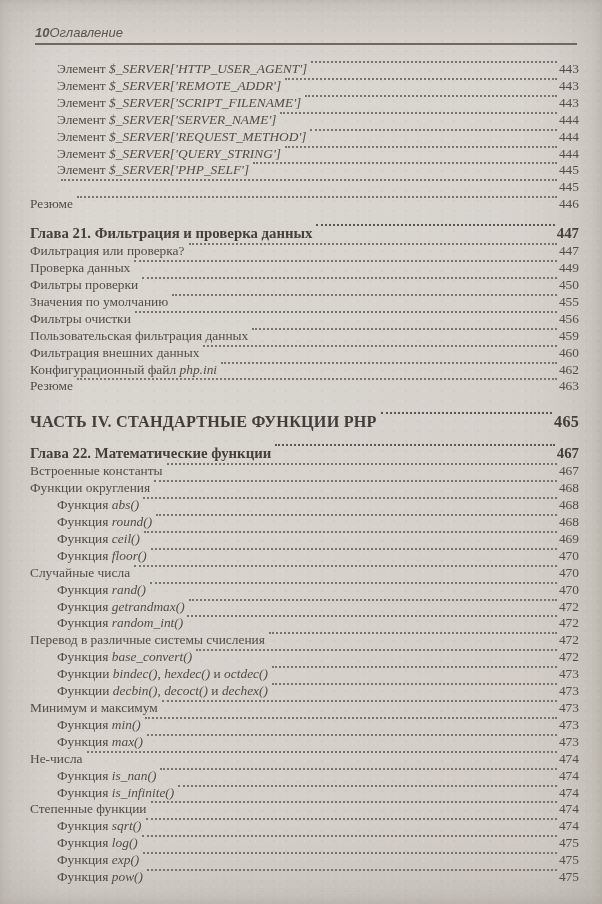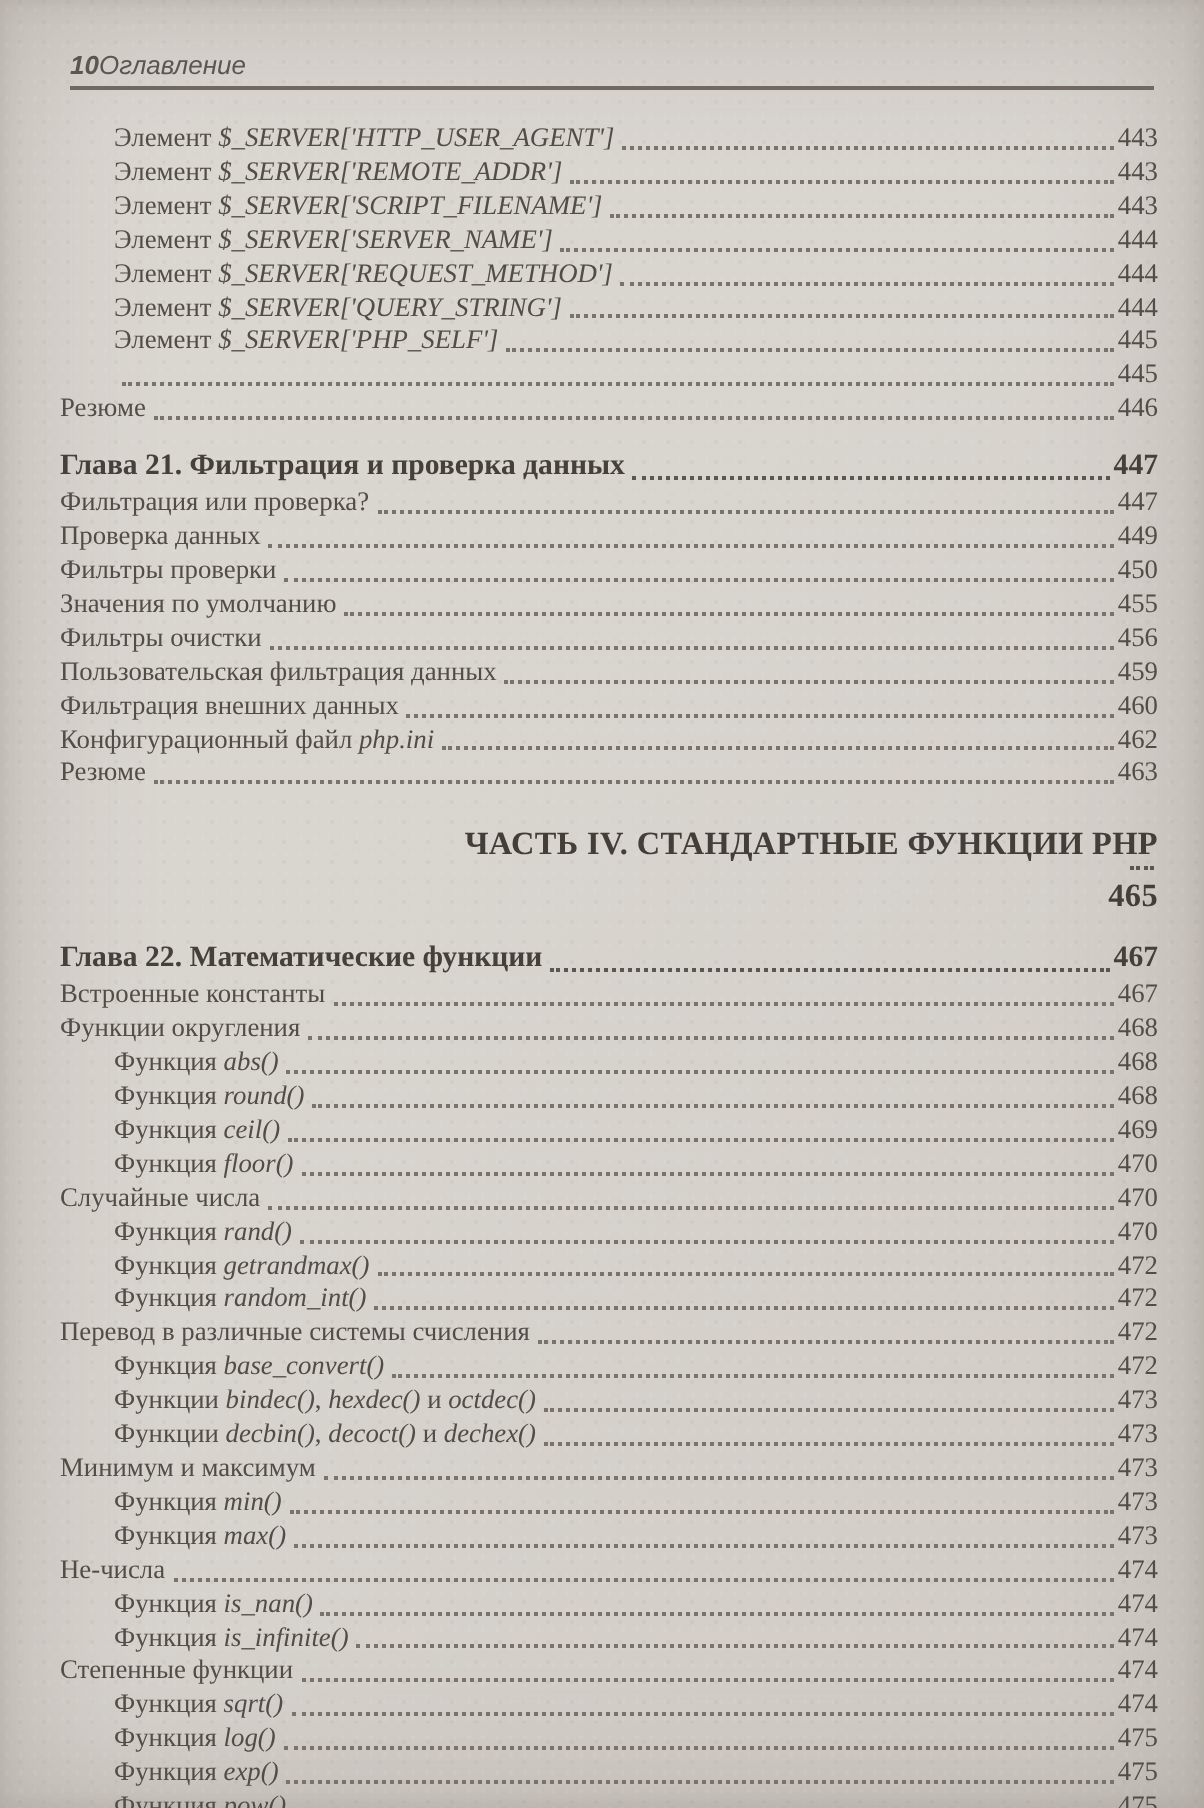--- a/index.html
+++ b/index.html
@@ -28,40 +28,40 @@
     font-family:"Liberation Sans", sans-serif;
     font-style:italic;font-size:13px;color:#5b564f;
     border-bottom:2px solid #6f6962;
     padding-bottom:3px;
   }
   .hdr-num{font-weight:bold;}
   .toc{
     position:absolute;top:61px;left:30px;right:23px;
   }
   .row{
-    display:flex;align-items:flex-end;
+    display:flex;align-items:flex-start;
     font-size:13.4px;line-height:16.9px;
     color:#524d46;
   }
   .row.lvl1{padding-left:27px;}
   .label{white-space:nowrap;}
   .it{font-style:italic;}
   .leader{
     flex:1 1 auto;min-width:12px;
     border-bottom:2px dotted #79736b;
     margin:0 2px 3px 4px;
   }
   .pnum{white-space:nowrap;}
   .row.chapter{
     font-weight:bold;font-size:14.8px;line-height:19px;
     margin-top:11px;color:#45403a;
   }
   .row.part{
     font-weight:bold;font-size:16.2px;line-height:21px;
-    margin-top:17px;color:#433e38;letter-spacing:.2px;flex-direction:column;
+    margin-top:17px;color:#433e38;letter-spacing:.2px;
   }
   .row.chapter .leader,.row.part .leader{border-bottom-color:#5b564f;}
 </style>
 </head>
 <body>
 
 <div class="page">
   <div class="texture"></div>
 
   <div class="running-header">

